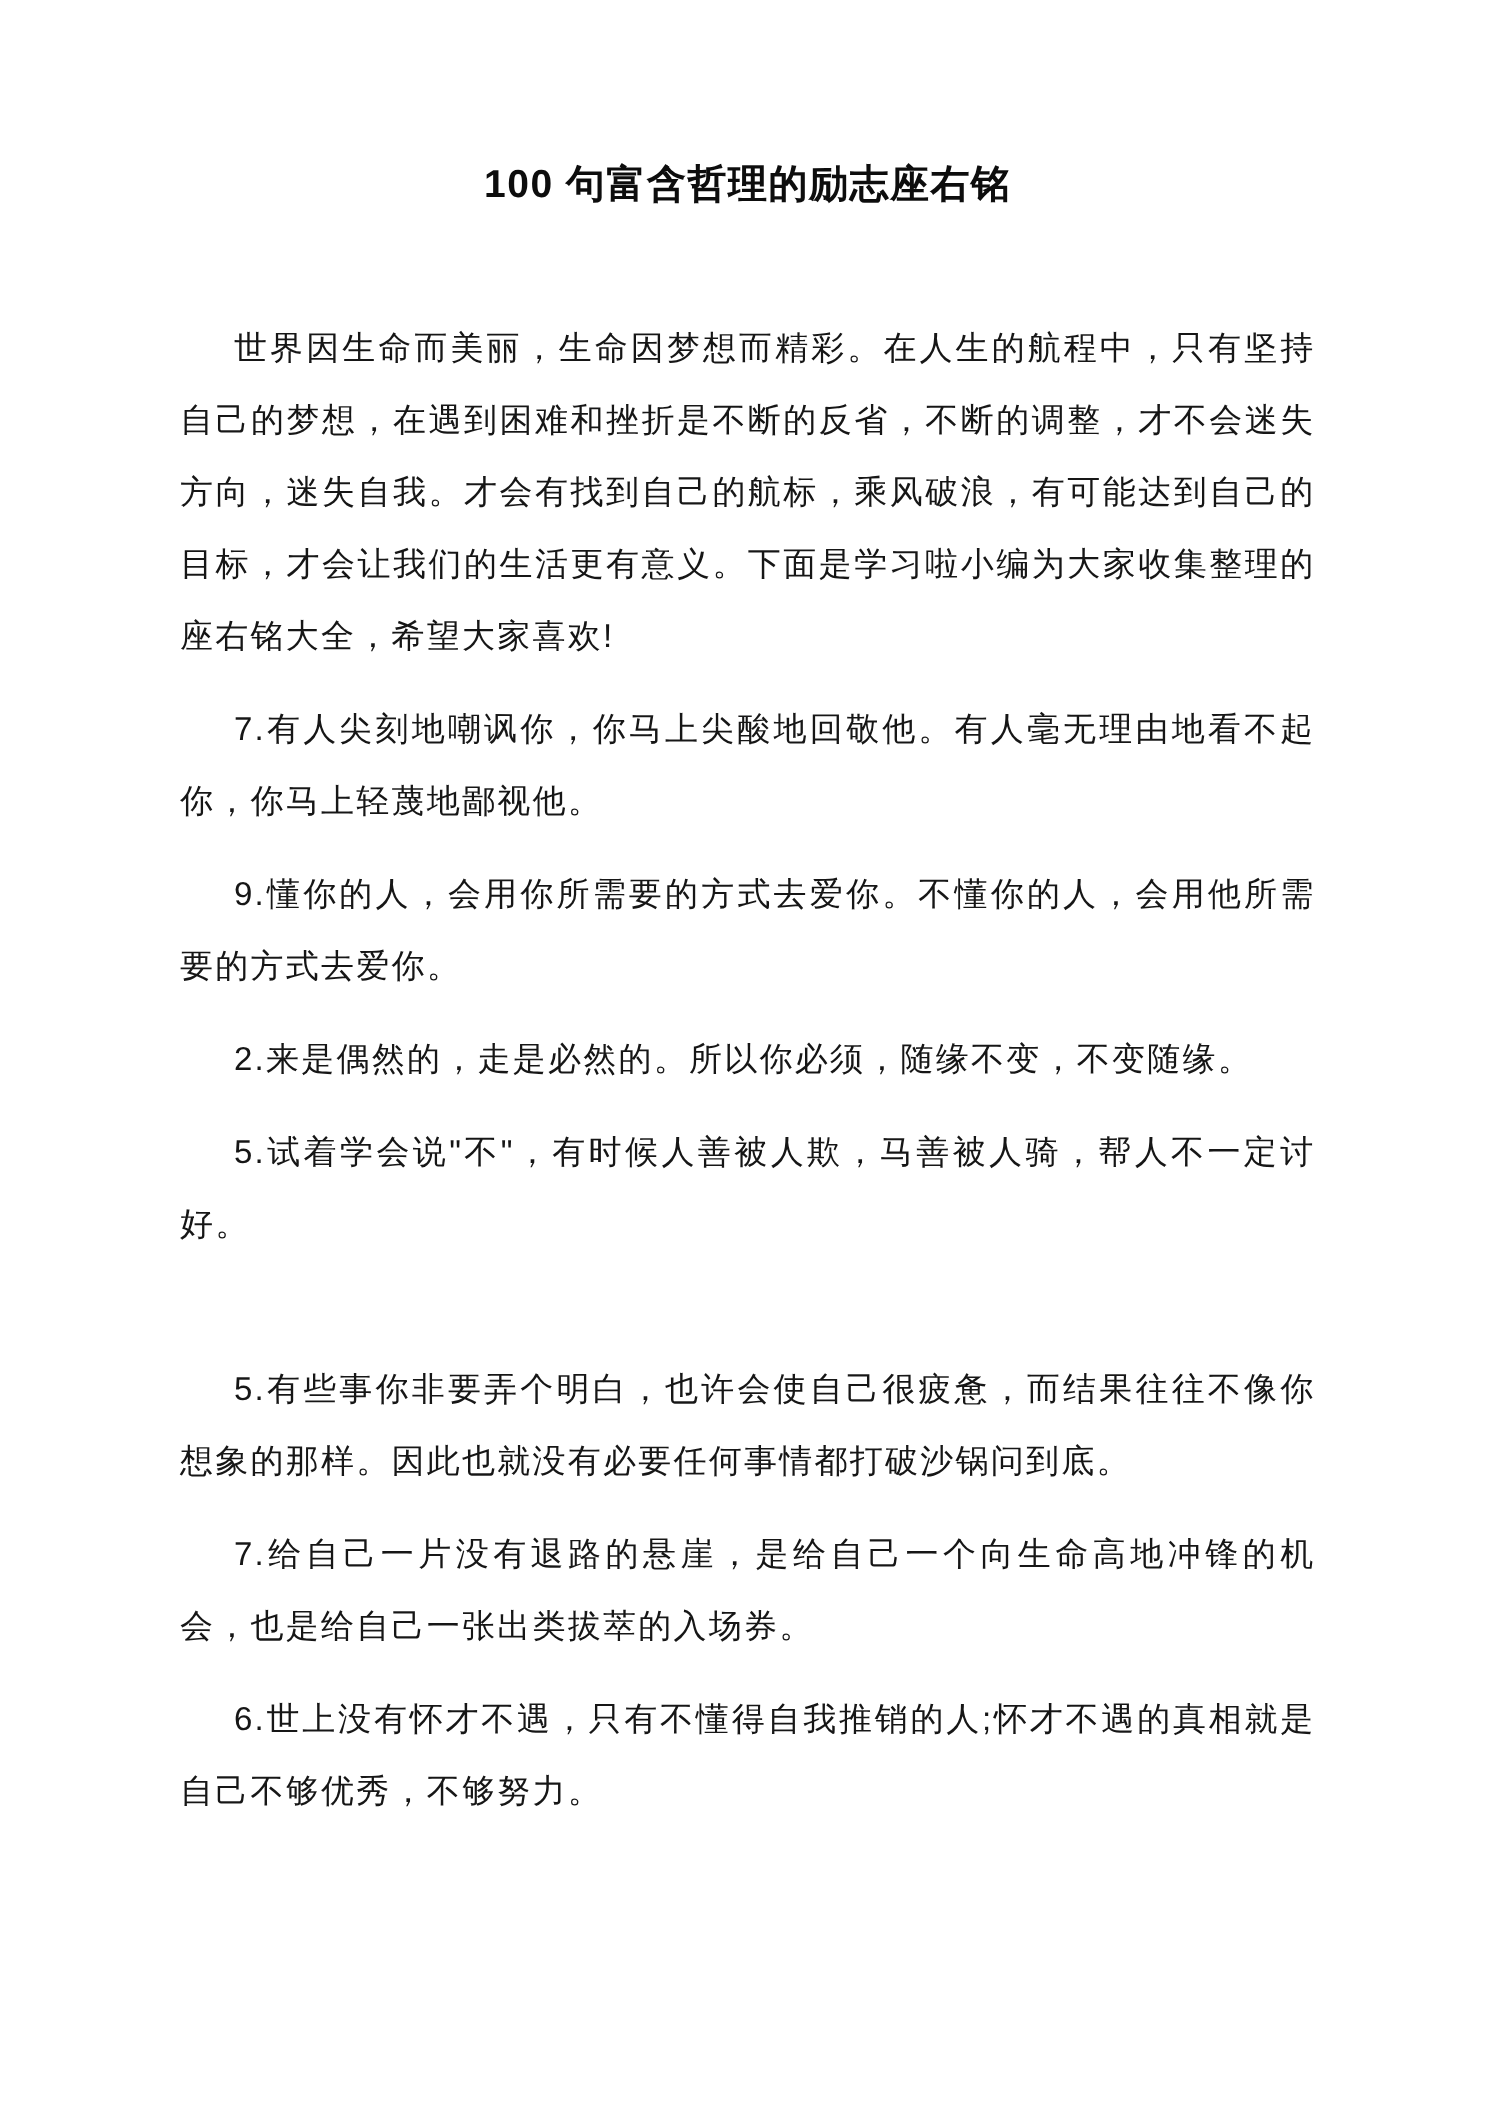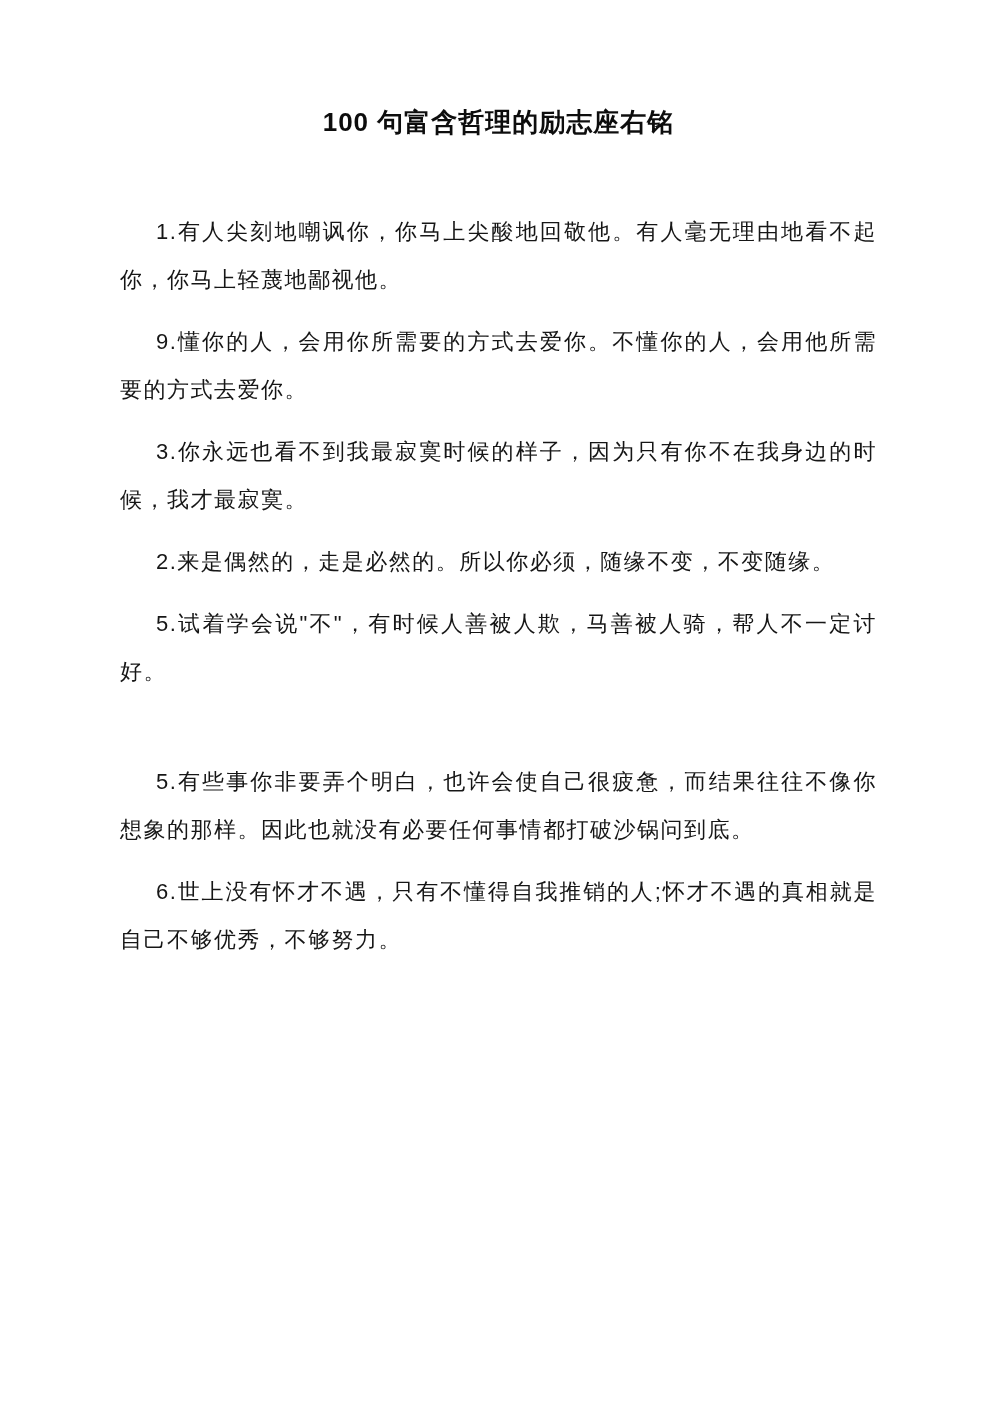--- a/index.html
+++ b/index.html
@@ -40,28 +40,29 @@
   .para.gap-after {
     margin-bottom: 62px;
   }
 </style>
 </head>
 <body>
 
 <div class="page">
   <h1 class="doc-title">100 句富含哲理的励志座右铭</h1>
 
+  <p class="para">世界因生命而美丽，生命因梦想而精彩。在人生的航程中，只有坚持自己的梦想，在遇到困难和挫折是不断的反省，不断的调整，才不会迷失方向，迷失自我。才会有找到自己的航标，乘风破浪，有可能达到自己的目标，才会让我们的生活更有意义。下面是学习啦小编为大家收集整理的座右铭大全，希望大家喜欢!</p>
 
-  <p class="para">1.有人尖刻地嘲讽你，你马上尖酸地回敬他。有人毫无理由地看不起你，你马上轻蔑地鄙视他。</p>
+  <p class="para">7.有人尖刻地嘲讽你，你马上尖酸地回敬他。有人毫无理由地看不起你，你马上轻蔑地鄙视他。</p>
 
   <p class="para">9.懂你的人，会用你所需要的方式去爱你。不懂你的人，会用他所需要的方式去爱你。</p>
 
-  <p class="para">3.你永远也看不到我最寂寞时候的样子，因为只有你不在我身边的时候，我才最寂寞。</p>
 
   <p class="para">2.来是偶然的，走是必然的。所以你必须，随缘不变，不变随缘。</p>
 
   <p class="para gap-after">5.试着学会说"不"，有时候人善被人欺，马善被人骑，帮人不一定讨好。</p>
 
   <p class="para">5.有些事你非要弄个明白，也许会使自己很疲惫，而结果往往不像你想象的那样。因此也就没有必要任何事情都打破沙锅问到底。</p>
 
+  <p class="para">7.给自己一片没有退路的悬崖，是给自己一个向生命高地冲锋的机会，也是给自己一张出类拔萃的入场券。</p>
 
   <p class="para">6.世上没有怀才不遇，只有不懂得自我推销的人;怀才不遇的真相就是自己不够优秀，不够努力。</p>
 </div>
 
 </body></html>

